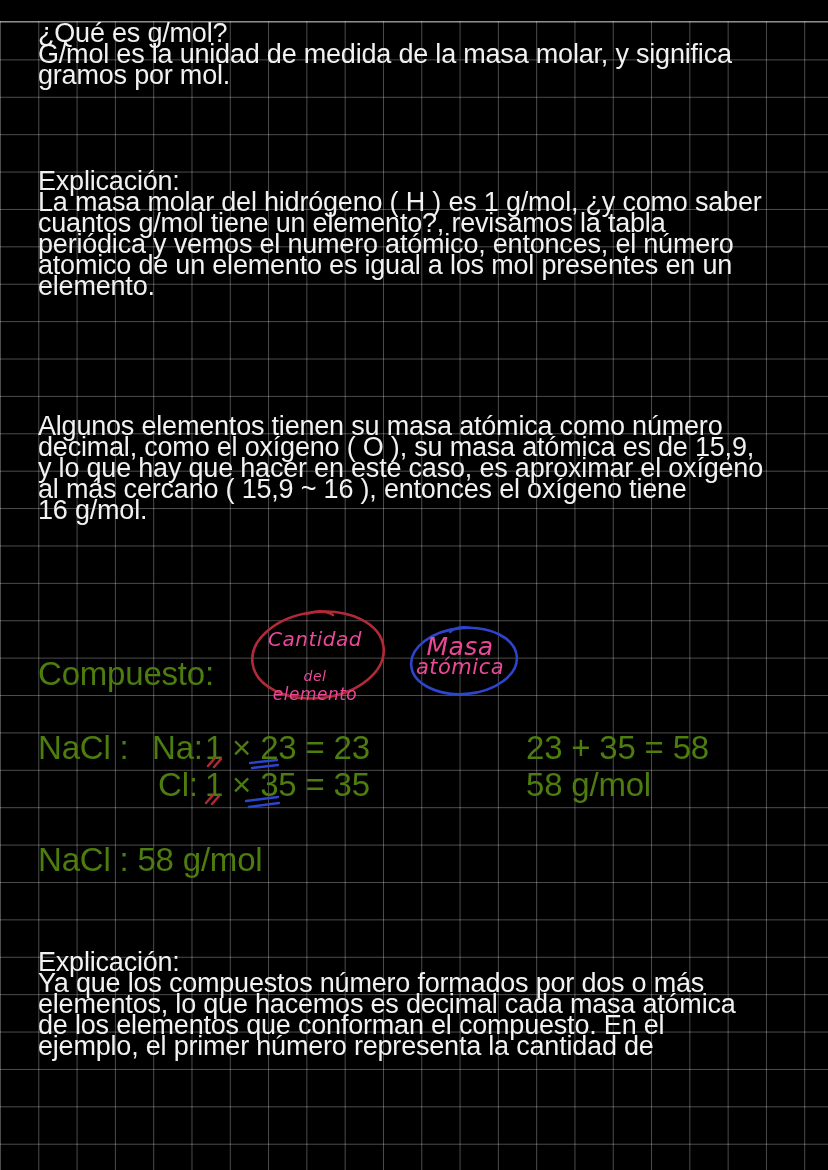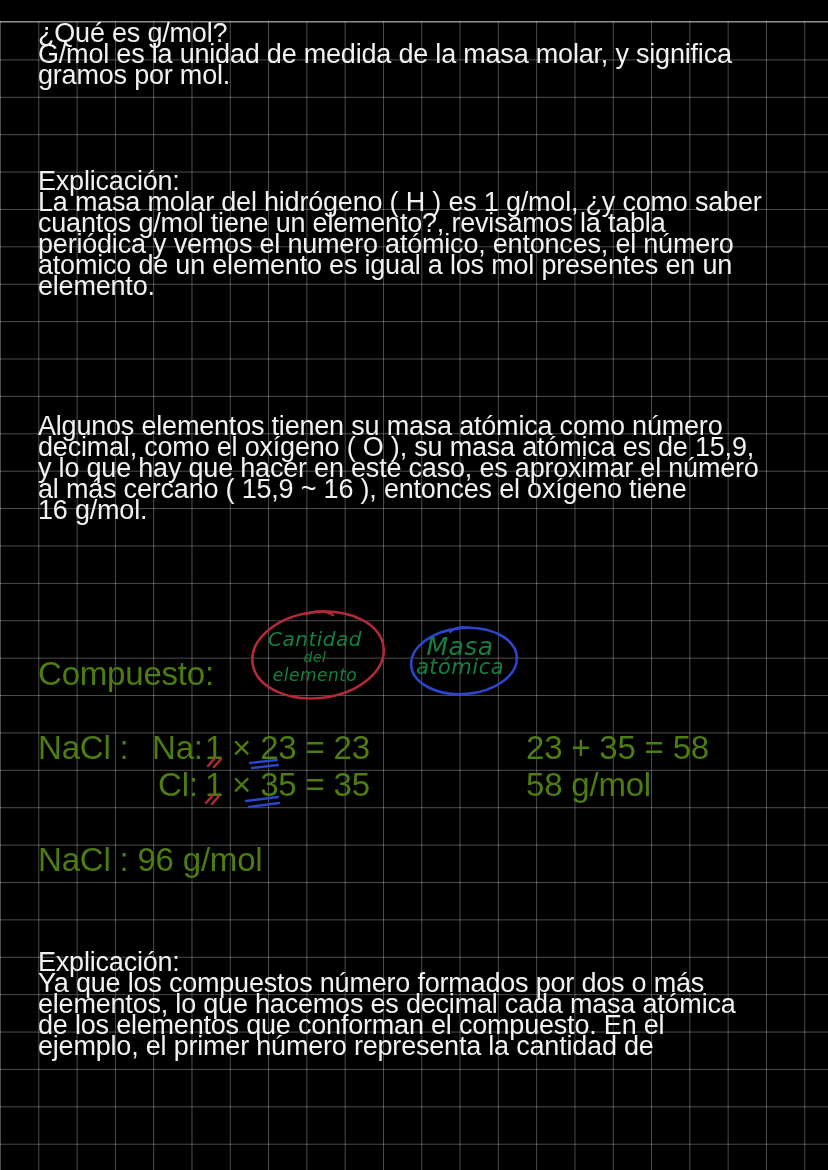--- a/index.html
+++ b/index.html
@@ -16,24 +16,24 @@
       linear-gradient(to bottom, rgba(255,255,255,0.30) 1px, transparent 1px);
     background-size:38.3px 37.4px;
     background-position:0 0;
   }
   .para { position:absolute; left:38px; color:#f1f1f1; font-size:27px; letter-spacing:-0.2px; }
   .para .line { height:21px; display:flex; align-items:center; white-space:pre; }
   .abs-text {
     position:absolute; color:#4d7c0f; font-size:33px; letter-spacing:-0.2px;
     height:37.4px; display:flex; align-items:center; white-space:pre;
   }
-  .hand { position:absolute; color:#15803d; font-family:"DejaVu Sans", sans-serif;
+  .hand { position:absolute; color:#ec4899; font-family:"DejaVu Sans", sans-serif;
     font-style:italic; text-align:center; letter-spacing:0.5px; }
   .hand .h1 { font-size:20px; line-height:21px; }
-  .hand .h2 { font-size:14px; line-height:15px; }
+  .hand .h2 { font-size:14px; line-height:15px;margin-top:19px; }
   .hand .h3 { font-size:17px; line-height:20px; }
   .hand .h4 { font-size:25px; line-height:21px; }
   .hand .h5 { font-size:21px; line-height:20px; }
   svg { position:absolute; overflow:visible; }
 </style>
 </head>
 <body>
 
 <div class="screen">
   <div class="statusbar"></div>
@@ -50,21 +50,21 @@
     <div class="line">La masa molar del hidrógeno ( H ) es 1 g/mol, ¿y como saber</div>
     <div class="line">cuantos g/mol tiene un elemento?, revisamos la tabla</div>
     <div class="line">periódica y vemos el numero atómico, entonces, el número</div>
     <div class="line">atomico de un elemento es igual a los mol presentes en un</div>
     <div class="line">elemento.</div>
   </div>
 
   <div class="para" style="top:416px">
     <div class="line">Algunos elementos tienen su masa atómica como número</div>
     <div class="line">decimal, como el oxígeno ( O ), su masa atómica es de 15,9,</div>
-    <div class="line">y lo que hay que hacer en este caso, es aproximar el número</div>
+    <div class="line">y lo que hay que hacer en este caso, es aproximar el oxígeno</div>
     <div class="line">al más cercano ( 15,9 ~ 16 ), entonces el oxígeno tiene</div>
     <div class="line">16 g/mol.</div>
   </div>
 
   <div class="abs-text" style="left:38px; top:655.3px">Compuesto:</div>
 
   <svg style="left:247px; top:606px" width="142" height="98">
     <ellipse cx="71" cy="49" rx="66" ry="43" fill="none" stroke="#b22a38" stroke-width="2.6" transform="rotate(-7 71 49)"></ellipse>
     <path d="M 60 8 Q 75 2 86 9" fill="none" stroke="#b22a38" stroke-width="2.4" stroke-linecap="round"></path>
   </svg>
@@ -102,21 +102,21 @@
   </svg>
   <svg style="left:203px; top:793px" width="20" height="13">
     <line x1="3" y1="10" x2="10" y2="2" stroke="#b22a38" stroke-width="2.4" stroke-linecap="round"></line>
     <line x1="9" y1="11" x2="16" y2="3" stroke="#b22a38" stroke-width="2.4" stroke-linecap="round"></line>
   </svg>
   <svg style="left:244px; top:795px" width="38" height="15">
     <line x1="2" y1="6" x2="34" y2="2" stroke="#2d44cc" stroke-width="2.4" stroke-linecap="round"></line>
     <line x1="5" y1="12" x2="35" y2="8" stroke="#2d44cc" stroke-width="2.4" stroke-linecap="round"></line>
   </svg>
 
-  <div class="abs-text" style="left:38px; top:841.3px">NaCl : 96 g/mol</div>
+  <div class="abs-text" style="left:38px; top:841.3px">NaCl : 58 g/mol</div>
 
   <div class="para" style="top:952.3px">
     <div class="line">Explicación:</div>
     <div class="line">Ya que los compuestos número formados por dos o más</div>
     <div class="line">elementos, lo que hacemos es decimal cada masa atómica</div>
     <div class="line">de los elementos que conforman el compuesto. En el</div>
     <div class="line">ejemplo, el primer número representa la cantidad de</div>
   </div>
 </div>
 

